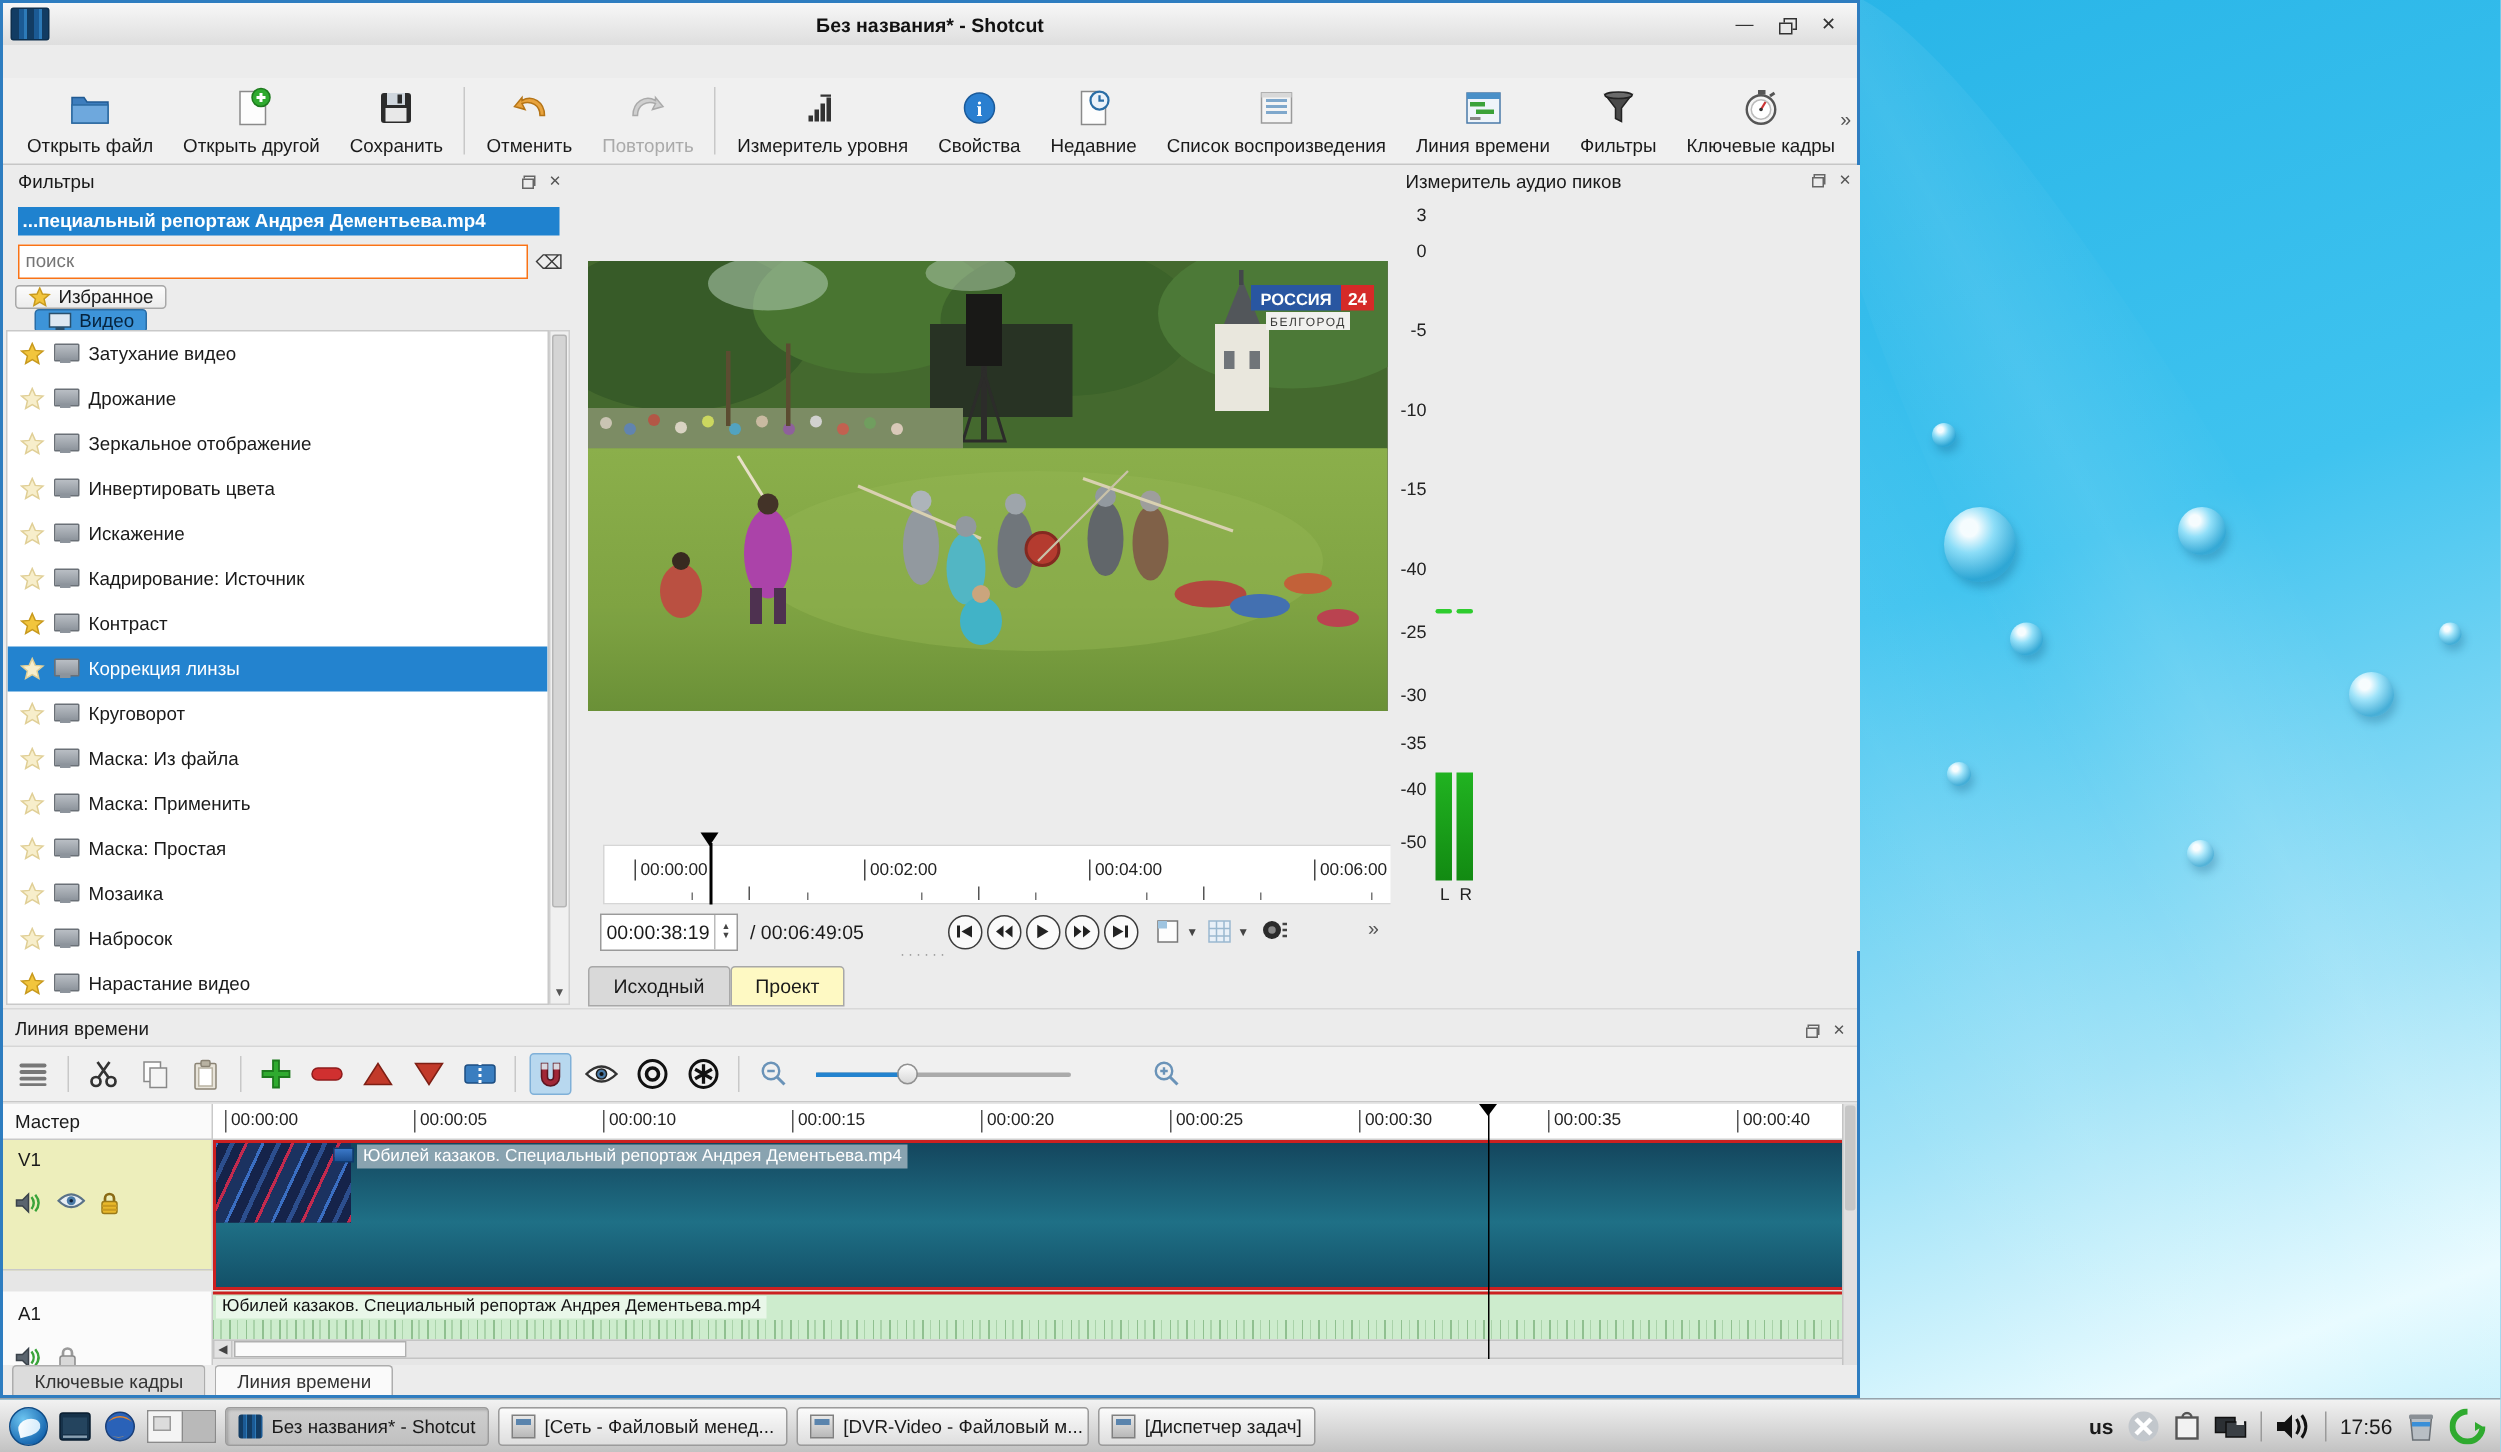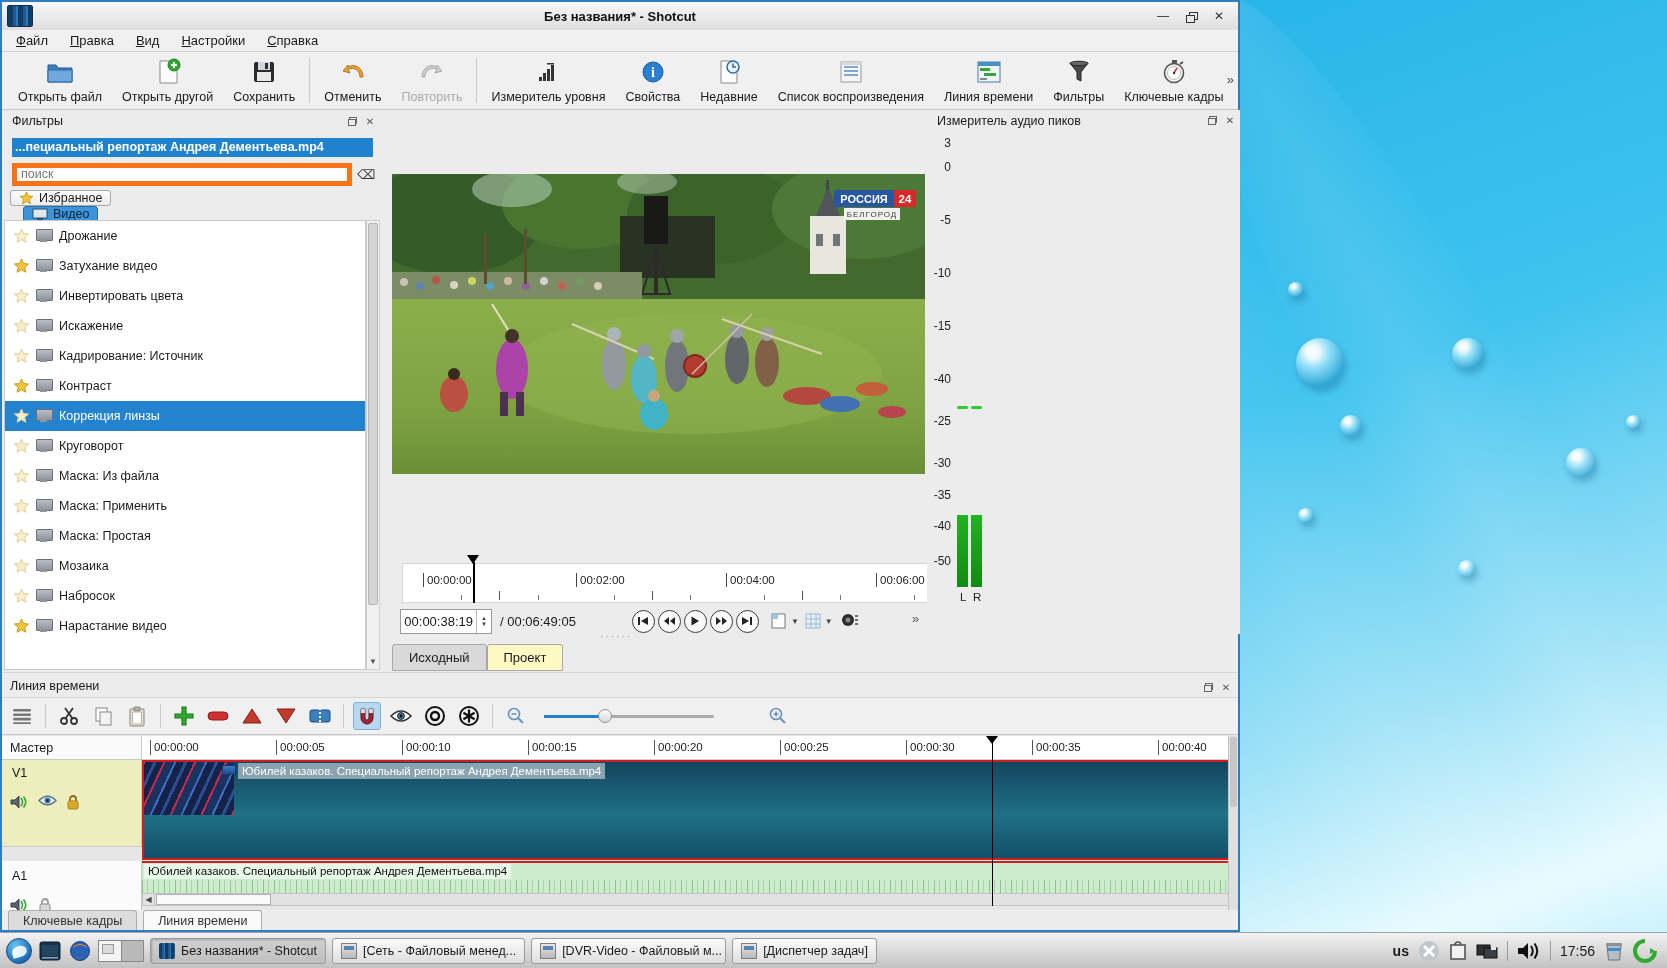--- a/index.html
+++ b/index.html
@@ -46,21 +46,21 @@
   .mini-restore { position:relative; width:9px; height:9px; }
   .mini-restore::before { content:""; position:absolute; right:0; top:0; width:6px; height:5px; border:1px solid #666; }
   .mini-restore::after { content:""; position:absolute; left:0; bottom:0; width:6px; height:5px; border:1px solid #666; background:#ececec; }
 
   
   #filters-panel { position:absolute; left:0; top:108px; width:380px; height:560px; background:#ececec; }
   #filters-title-row { position:absolute; left:10px; right:6px; top:4px; display:flex; align-items:center; font-size:12.5px; }
   #filters-title-row .panel-head-btns { margin-left:auto; }
   #clip-bar { position:absolute; left:10px; top:28px; width:361px; height:19px; background:#1f82cf; color:#fff; font-weight:bold; font-size:12.5px; line-height:19px; padding-left:3px; white-space:nowrap; overflow:hidden; }
   #search-row { position:absolute; left:10px; top:52px; width:366px; height:24px; display:flex; align-items:center; }
-  #search-input { width:340px; height:23px; border:5px solid #f97316; background:#fff; font-size:12.5px; padding:0 4px; color:#222; font-family:"Liberation Sans",sans-serif; }
+  #search-input { width:340px; height:23px; border:1px solid #f97316; background:#fff; font-size:12.5px; padding:0 4px; color:#222; font-family:"Liberation Sans",sans-serif; }
   #search-clear { margin-left:5px; color:#3a3a3a; font-size:13px; }
   #filter-tabs { position:absolute; left:8px; top:80px; height:24px; display:flex; align-items:center;flex-direction:column; }
   .ftab { height:24px; display:flex; align-items:center; gap:5px; padding:0 8px; border:1px solid #a8a8a8; border-radius:3px; background:linear-gradient(#fcfcfc,#ececec); font-size:12.5px; margin-right:7px; }
   .ftab.active { background:#3d94d9; border-color:#2a6da5; color:#06233d; }
   .ftab-remove { width:26px; height:24px; border:1px solid #a8a8a8; border-radius:3px; background:linear-gradient(#fcfcfc,#ececec); display:flex; align-items:center; justify-content:center; margin-left:8px; }
   .xcirc { width:15px; height:15px; border-radius:50%; background:radial-gradient(circle at 35% 30%, #f26c5c, #c81e12 70%); color:#fff; font-size:10px; font-weight:bold; display:flex; align-items:center; justify-content:center; }
 
   #filter-list { position:absolute; left:2px; top:110px; width:362px; height:450px; background:#fff; border:1px solid #c9c9c9; overflow:hidden; }
   .flt-row { height:30px; display:flex; align-items:center; gap:6px; padding-left:8px; font-size:12.5px; color:#1a1a1a; }
   .flt-row.selected { background:#2383cf; color:#fff; }
@@ -201,27 +201,20 @@
     <div id="title-text">Без названия* - Shotcut</div>
     <div id="win-controls">
       <div class="winbtn">—</div>
       <div class="winbtn">
           <span class="restore-glyph"></span>
         </div>
       <div class="winbtn">✕</div>
     </div>
   </div>
 
-  <div id="menubar">
-    <span><u>Ф</u>айл</span>
-    <span><u>П</u>равка</span>
-    <span><u>В</u>ид</span>
-    <span><u>Н</u>астройки</span>
-    <span><u>С</u>правка</span>
-  </div>
 
   <div id="toolbar">
     <div class="tbtn">
       <span class="ticon">
         <svg width="30" height="26">
             <path d="M3 6 h8 l2 3 h14 v14 h-24 z" fill="#3d7dbd" stroke="#205a92"></path>
             <path d="M3 11 h24 v12 h-24 z" fill="#6ea8dd" stroke="#2d6ba3"></path>
           </svg>
       </span>
       <span>Открыть файл</span>
@@ -384,31 +377,38 @@
         <span>Аудио</span>
       </div>
       <div class="ftab-remove">
         <span class="xcirc">✕</span>
       </div>
     </div>
 
     <div id="filter-list">
       <div class="flt-row">
         <svg class="star" viewBox="0 0 17 16">
+            <path d="M8.5 1 L10.5 5.6 L15.6 6 L11.7 9.3 L12.9 14.3 L8.5 11.7 L4.1 14.3 L5.3 9.3 L1.4 6 L6.5 5.6 Z" fill="#f2c53d" stroke="#c89a1e"></path>
+          </svg>
+        <span class="mon-ic"></span>
+        <span>Затухание видео</span>
+      </div>
+      <div class="flt-row">
+        <svg class="star" viewBox="0 0 17 16">
             <path d="M8.5 1 L10.5 5.6 L15.6 6 L11.7 9.3 L12.9 14.3 L8.5 11.7 L4.1 14.3 L5.3 9.3 L1.4 6 L6.5 5.6 Z" fill="#f7eecb" stroke="#e0cf96"></path>
           </svg>
         <span class="mon-ic"></span>
         <span>Дрожание</span>
       </div>
       <div class="flt-row">
         <svg class="star" viewBox="0 0 17 16">
-            <path d="M8.5 1 L10.5 5.6 L15.6 6 L11.7 9.3 L12.9 14.3 L8.5 11.7 L4.1 14.3 L5.3 9.3 L1.4 6 L6.5 5.6 Z" fill="#f2c53d" stroke="#c89a1e"></path>
-          </svg>
-        <span class="mon-ic"></span>
-        <span>Затухание видео</span>
+            <path d="M8.5 1 L10.5 5.6 L15.6 6 L11.7 9.3 L12.9 14.3 L8.5 11.7 L4.1 14.3 L5.3 9.3 L1.4 6 L6.5 5.6 Z" fill="#f7eecb" stroke="#e0cf96"></path>
+          </svg>
+        <span class="mon-ic"></span>
+        <span>Зеркальное отображение</span>
       </div>
       <div class="flt-row">
         <svg class="star" viewBox="0 0 17 16">
             <path d="M8.5 1 L10.5 5.6 L15.6 6 L11.7 9.3 L12.9 14.3 L8.5 11.7 L4.1 14.3 L5.3 9.3 L1.4 6 L6.5 5.6 Z" fill="#f7eecb" stroke="#e0cf96"></path>
           </svg>
         <span class="mon-ic"></span>
         <span>Инвертировать цвета</span>
       </div>
       <div class="flt-row">
         <svg class="star" viewBox="0 0 17 16">

